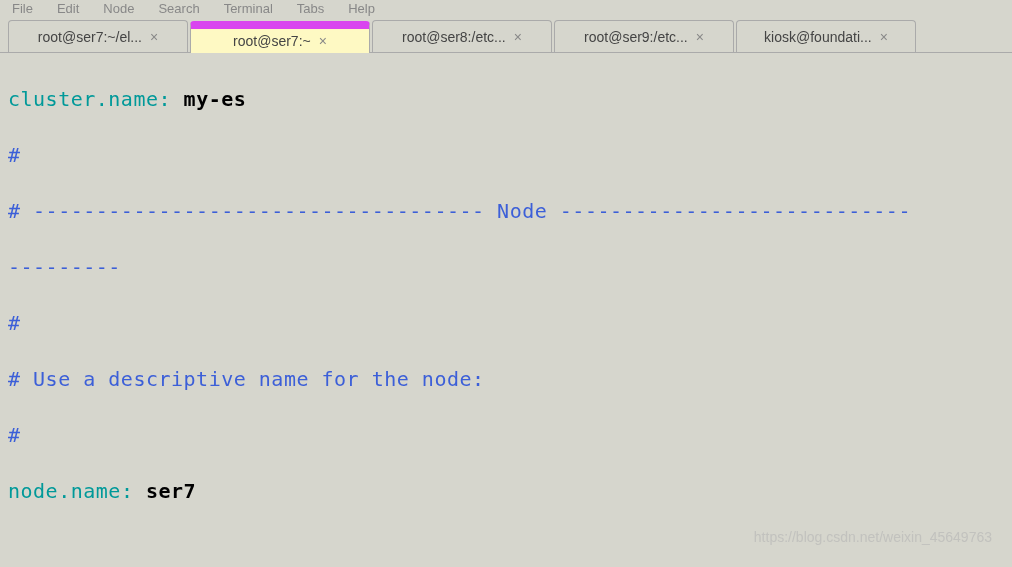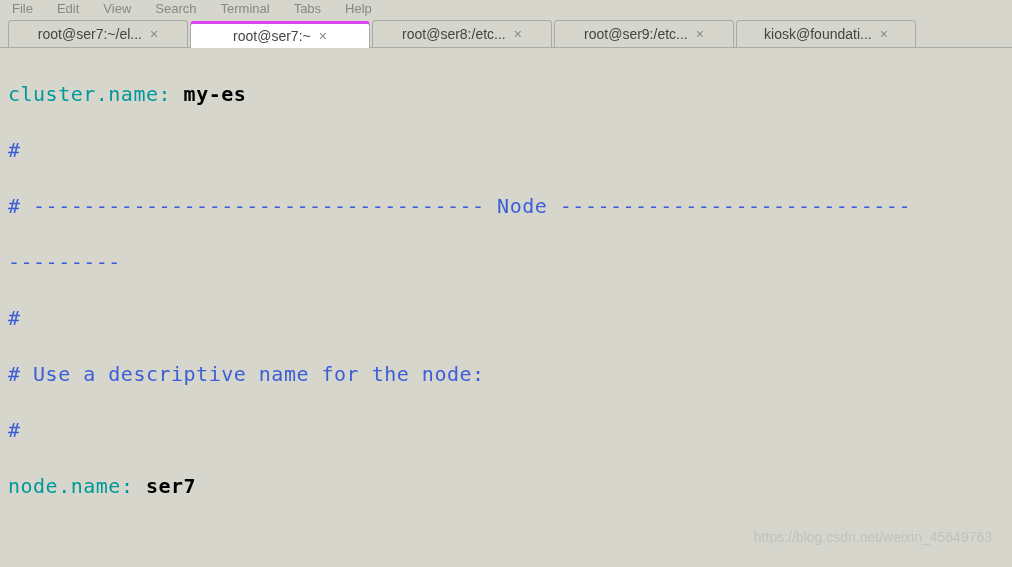--- a/index.html
+++ b/index.html
@@ -38,22 +38,22 @@
       border-bottom: none;
       border-radius: 4px 4px 0 0;
       font-size: 14px;
       color: #444;
       cursor: pointer;
       min-width: 180px;
       max-width: 200px;
       justify-content: center;
     }
     .tab.active {
-      background: #ffffff;
-      border-top: 3px solid #d946ef;
+      background: #fef9c3;
+      border-top: 8px solid #d946ef;
       position: relative;
       top: 1px;
     }
     .tab-label {
       white-space: nowrap;
       overflow: hidden;
       text-overflow: ellipsis;
     }
     .tab-close {
       color: #888;
@@ -83,21 +83,21 @@
       font-size: 14px;
     }
     .line { display: block; }
   </style>
 </head>
 <body>
 
 <div class="menu-bar">
   <span>File</span>
   <span>Edit</span>
-  <span>View</span>
+  <span>Node</span>
   <span>Search</span>
   <span>Terminal</span>
   <span>Tabs</span>
   <span>Help</span>
 </div>
 
 <div class="tab-bar">
   <div class="tab">
     <span class="tab-label">root@ser7:~/el...</span>
     <span class="tab-close">×</span>

